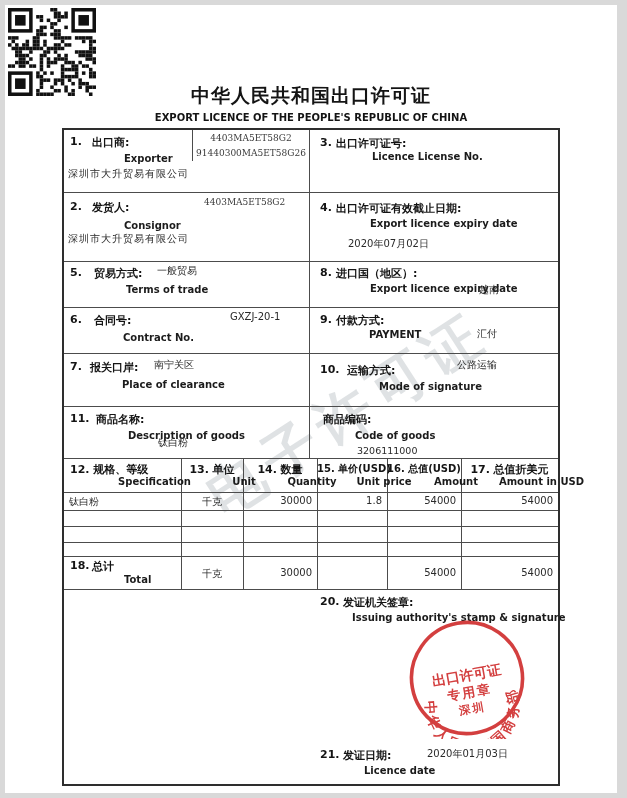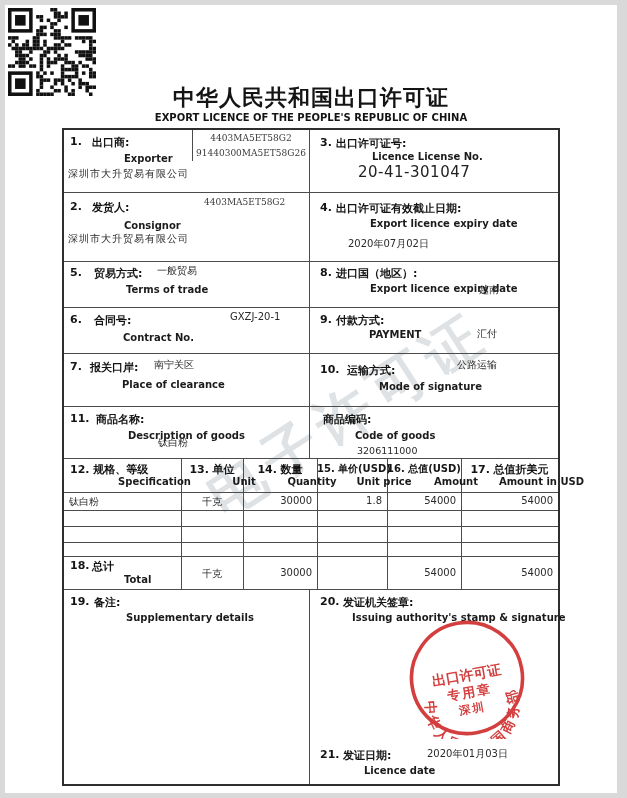--- a/index.html
+++ b/index.html
@@ -14,21 +14,21 @@
   .zh { font-weight:700; font-size:11px; color:var(--ink); white-space:nowrap; }
   .en { font-weight:700; font-size:10px; color:#1b1b1b; white-space:nowrap;padding-left:32px; }
   .val { font-weight:400; font-size:10px; color:#2a2a2a; white-space:nowrap; }
   .code { font-weight:400; font-size:9px; color:#3a3a3a; font-family:"DejaVu Serif","Liberation Serif",serif; white-space:nowrap; }
   .doc { position:absolute; left:57px; top:123px; width:494px; height:654px; border:2px solid #2e2e2e; background:transparent; }
   .c { position:absolute; box-sizing:border-box; }
   .br { border-right:1px solid var(--line); }
   .bb { border-bottom:1px solid var(--line); }
   .vline { position:absolute; width:1px; background:var(--line); }
   .hline { position:absolute; height:1px; background:var(--line); left:0; right:0; }
-  .title { left:0; width:100%; text-align:center; top:78px; font-size:22px; font-weight:700; letter-spacing:1px; }
+  .title { left:0; width:100%; text-align:center; top:78px; font-size:19px; font-weight:700; letter-spacing:1px; }
   .subtitle { left:0; width:100%; text-align:center; top:107px; font-size:10px; font-weight:700; }
   .wm {
     left:128px; top:372px; width:430px; text-align:center; font-size:56px; font-weight:700;
     color:rgba(150,158,166,0.30); transform:rotate(-33deg); letter-spacing:8px; pointer-events:none; white-space:nowrap;
   }
   .big-no { font-size:15px; font-weight:400; color:#222; letter-spacing:0.5px; }
   .st-f { fill:var(--stamp); }
   .st-s { stroke:var(--stamp); fill:none; }
   svg text { font-family:"DejaVu Sans","Liberation Sans",sans-serif; }
 </style>
@@ -266,21 +266,20 @@
       <span class="a en" style="left:28px;top:23px">Exporter</span>
       <div class="vline" style="left:128px;top:0;height:31px"></div>
       <span class="a code" style="left:131px;top:3px;width:112px;text-align:center">4403MA5ET58G2</span>
       <span class="a code" style="left:131px;top:18px;width:112px;text-align:center">91440300MA5ET58G26</span>
       <span class="a val" style="left:4px;top:37px;letter-spacing:1px">深圳市大升贸易有限公司</span>
     </div>
     <div class="c bb" style="left:246px;top:0;width:248px;height:63px">
       <span class="a zh" style="left:10px;top:6px">3.</span>
       <span class="a zh" style="left:26px;top:6px">出口许可证号:</span>
       <span class="a en" style="left:30px;top:21px">Licence License No.</span>
-      <span class="a big-no" style="left:48px;top:33px">20-41-301047</span>
     </div>
 
     <div class="c br bb" style="left:0;top:63px;width:246px;height:69px">
       <span class="a zh" style="left:6px;top:7px">2.</span>
       <span class="a zh" style="left:28px;top:7px">发货人:</span>
       <span class="a code" style="left:140px;top:4px">4403MA5ET58G2</span>
       <span class="a en" style="left:28px;top:27px">Consignor</span>
       <span class="a val" style="left:4px;top:39px;letter-spacing:1px">深圳市大升贸易有限公司</span>
     </div>
     <div class="c bb" style="left:246px;top:63px;width:248px;height:69px">
@@ -375,25 +374,20 @@
 
       <span class="a zh" style="left:6px;top:100px">18.</span>
       <span class="a zh" style="left:28px;top:100px">总计</span>
       <span class="a en" style="left:28px;top:115px">Total</span>
       <span class="a val" style="left:117px;top:108px;width:62px;text-align:center">千克</span>
       <span class="a val" style="left:179px;top:108px;width:69px;text-align:right">30000</span>
       <span class="a val" style="left:323px;top:108px;width:69px;text-align:right">54000</span>
       <span class="a val" style="left:397px;top:108px;width:92px;text-align:right">54000</span>
     </div>
 
-    <div class="c br" style="left:0;top:460px;width:246px;height:194px">
-      <span class="a zh" style="left:6px;top:5px">19.</span>
-      <span class="a zh" style="left:30px;top:5px">备注:</span>
-      <span class="a en" style="left:30px;top:22px">Supplementary details</span>
-    </div>
     <div class="c" style="left:246px;top:460px;width:248px;height:194px">
       <span class="a zh" style="left:10px;top:5px">20.</span>
       <span class="a zh" style="left:33px;top:5px">发证机关签章:</span>
       <span class="a en" style="left:10px;top:22px">Issuing authority's stamp &amp; signature</span>
 
       <svg class="a" style="left:96px;top:27px;opacity:.9" width="122" height="122" viewBox="0 0 122 122">
         <g transform="rotate(-10 61 61)">
           <circle class="st-s" cx="61" cy="61" r="55.5" stroke-width="3.6"></circle>
           <defs>
               <path id="arcp" d="M 16,80 A 46 46 0 1 0 106,80"></path>

